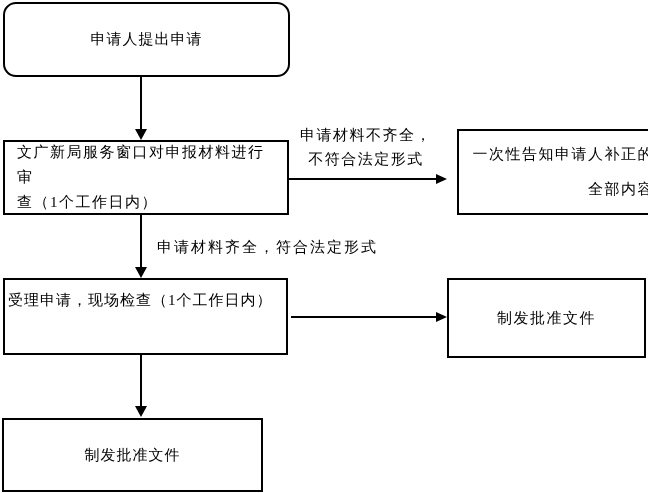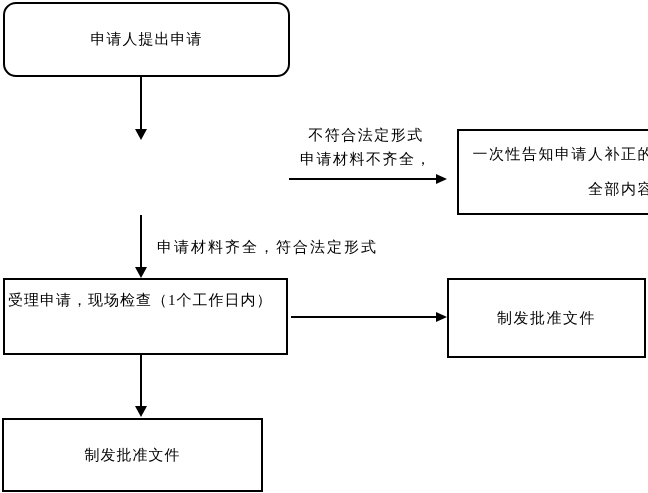--- a/index.html
+++ b/index.html
@@ -109,20 +109,24 @@
 </style>
 </head>
 <body>
 
 <div class="canvas">
 
   <div class="box" id="box1">
     <span class="line">申请人提出申请</span>
   </div>
 
+  <div class="box" id="box2">
+    <span class="line">文广新局服务窗口对申报材料进行审</span>
+    <span class="line">查（1个工作日内）</span>
+  </div>
 
   <div class="box" id="box3">
     <span class="line">受理申请，现场检查（1个工作日内）</span>
   </div>
 
   <div class="box" id="box4">
     <span class="line">制发批准文件</span>
   </div>
 
   <div class="box" id="rbox1">
@@ -143,21 +147,21 @@
   <div class="vline" id="v3"></div>
   <div class="ah-down" id="v3h"></div>
 
   <div class="hline" id="h1"></div>
   <div class="ah-right" id="h1h"></div>
 
   <div class="hline" id="h2"></div>
   <div class="ah-right" id="h2h"></div>
 
   <div class="flow-label" id="label-incomplete">
+    <div>申请材料不齐全，</div>
     <div>不符合法定形式</div>
-    <div>申请材料不齐全，</div>
   </div>
 
   <div class="flow-label" id="label-complete">
     <span>申请材料齐全，符合法定形式</span>
   </div>
 
 </div>
 
 </body></html>

